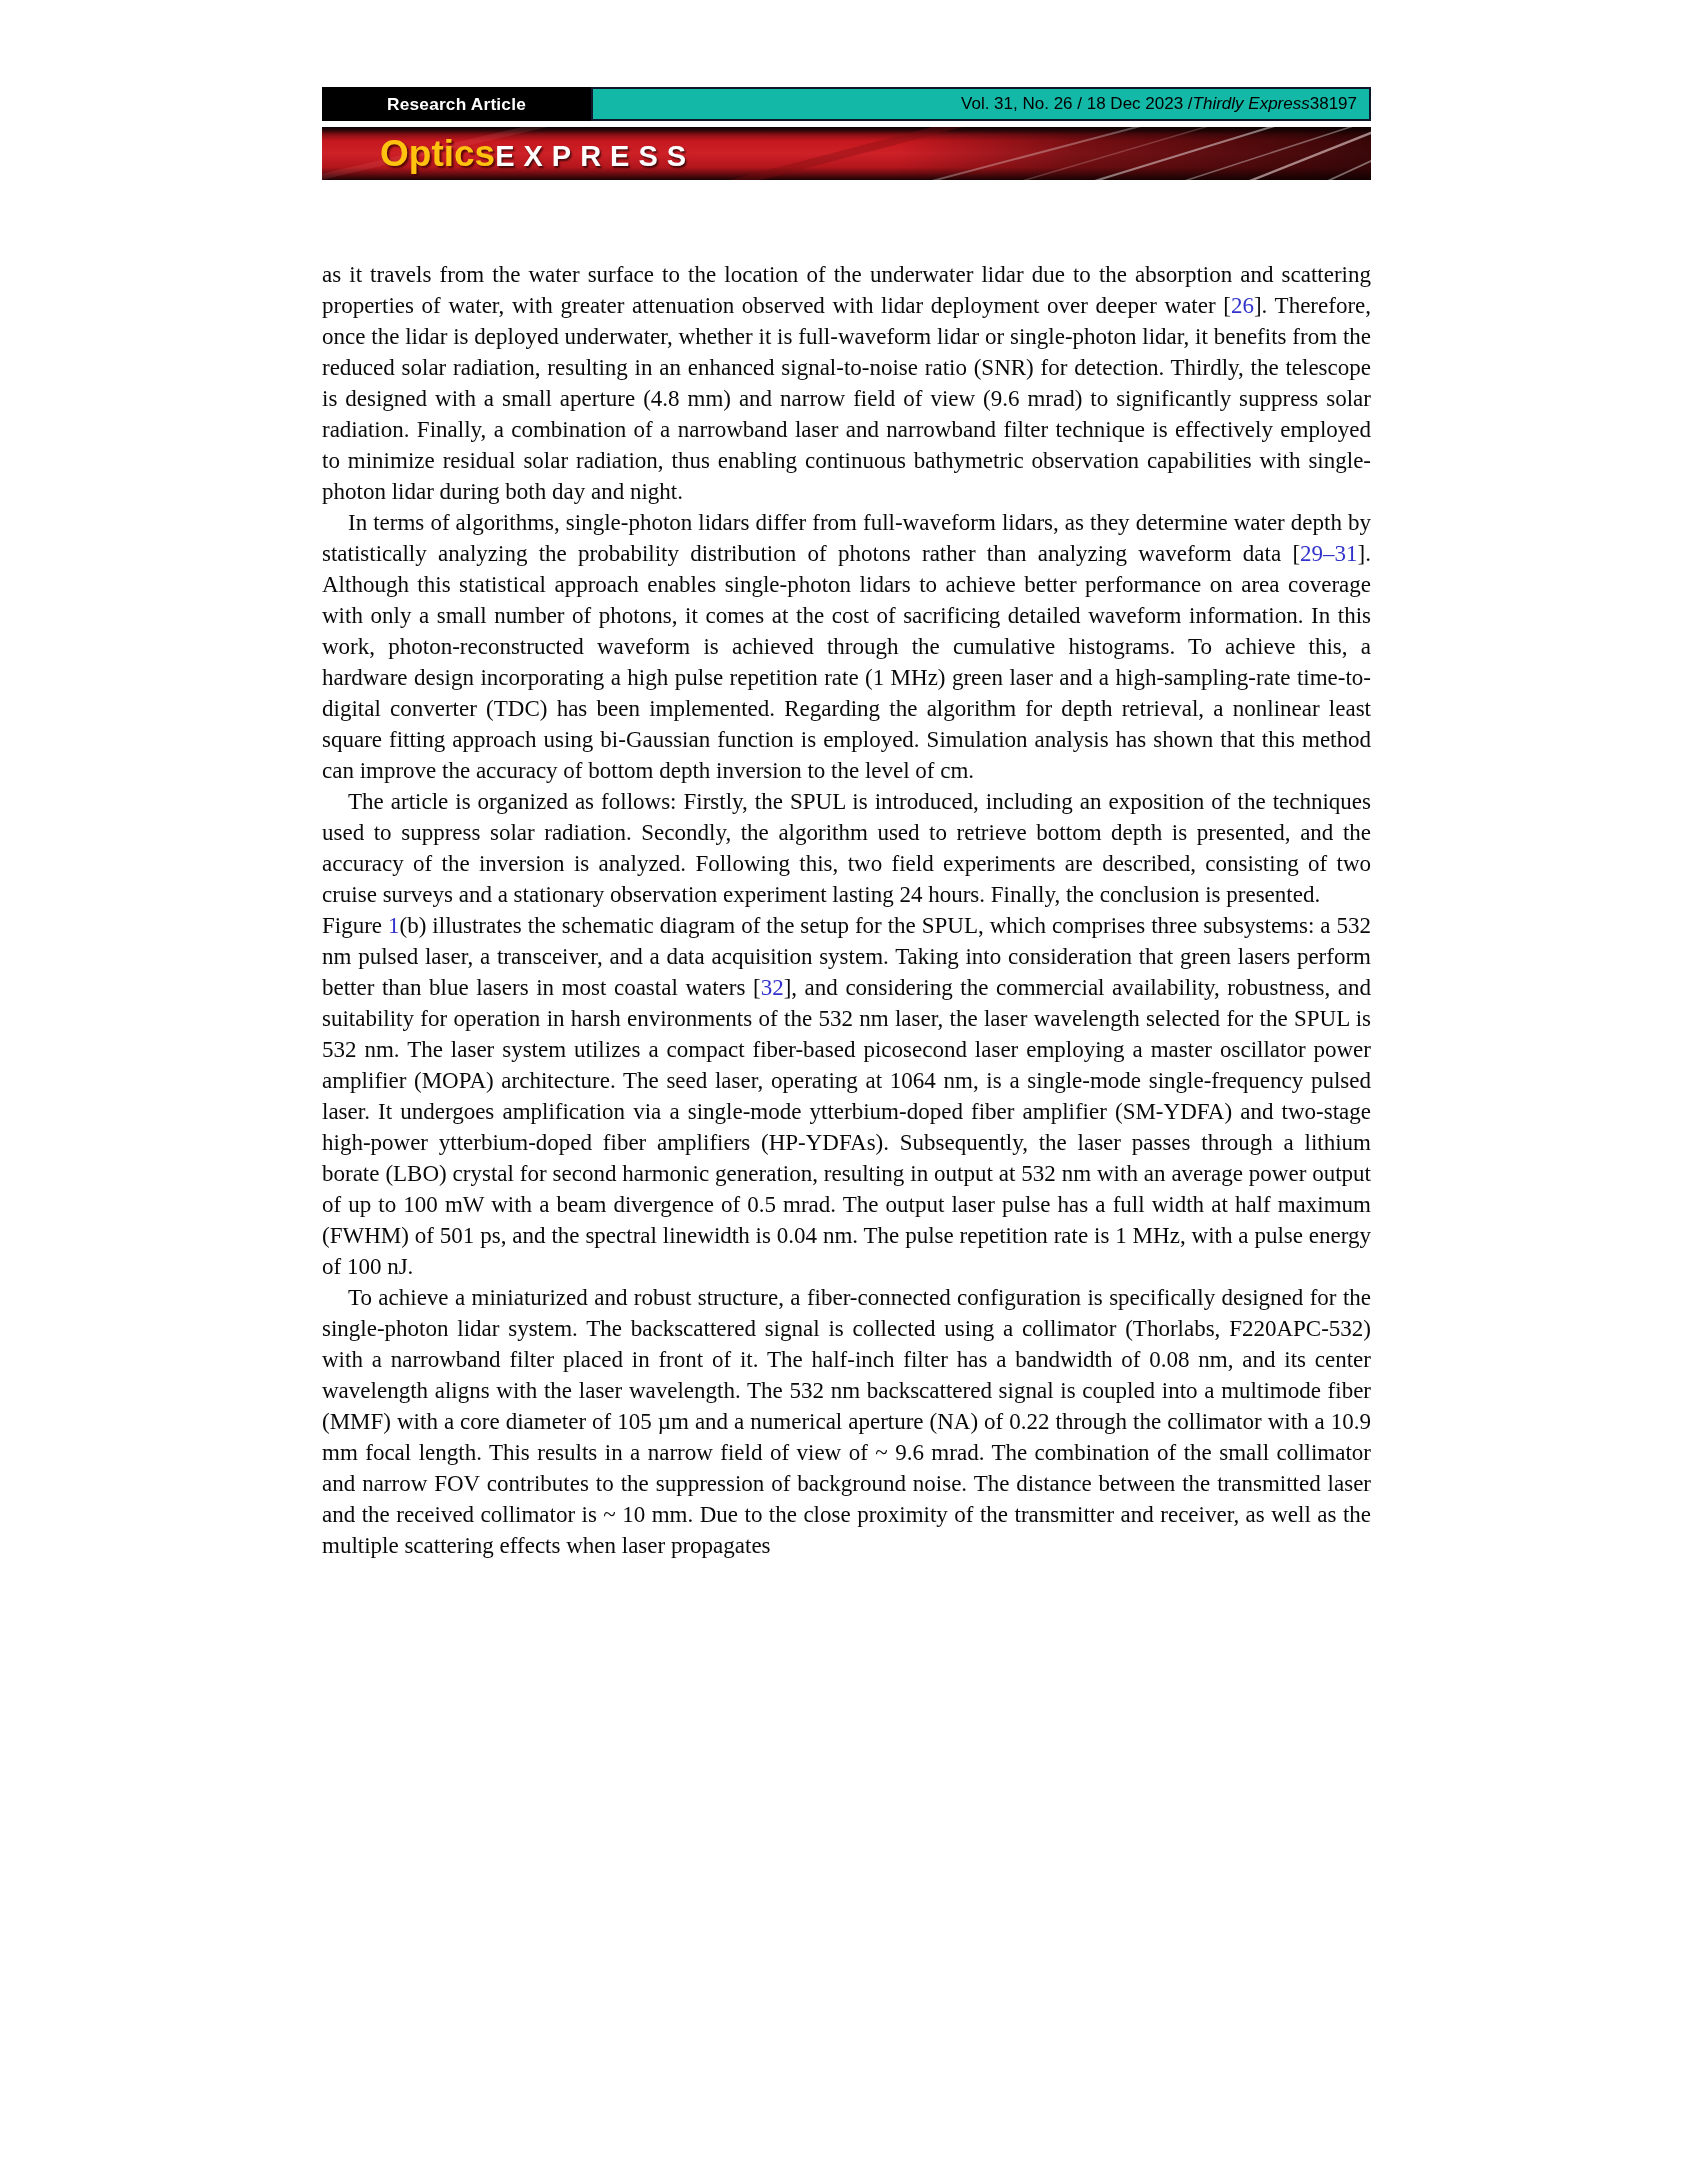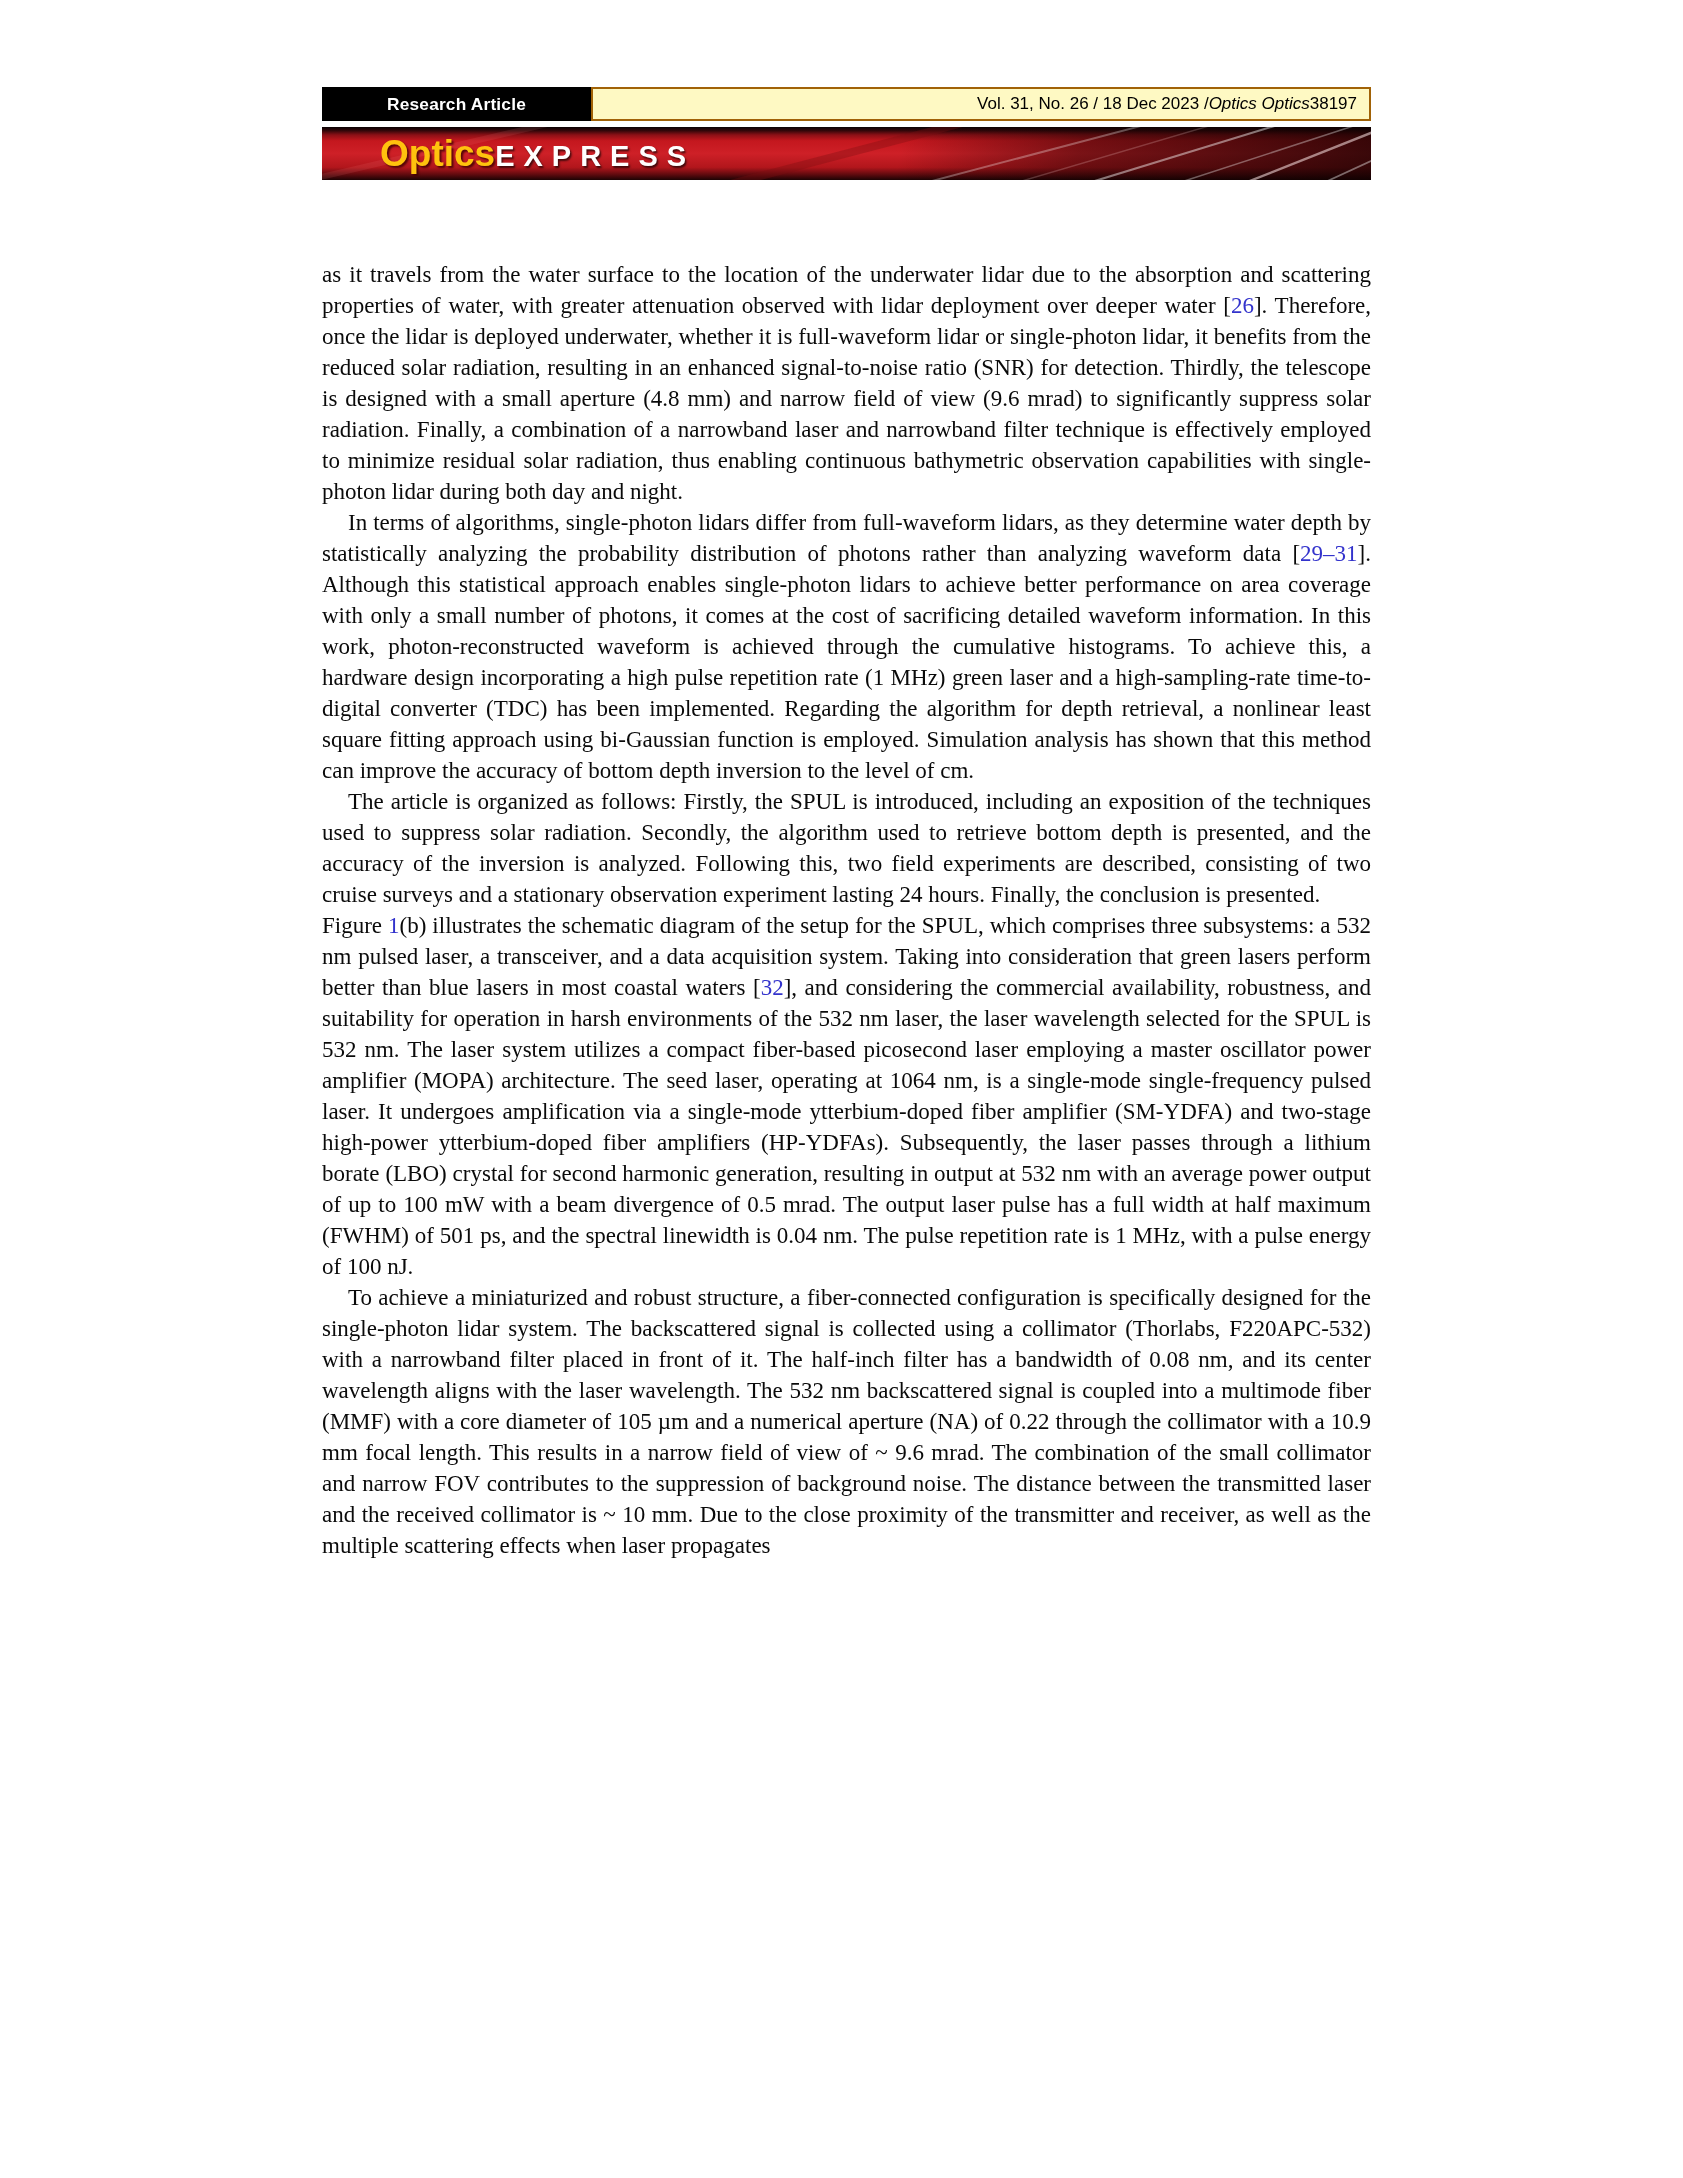--- a/index.html
+++ b/index.html
@@ -10,21 +10,21 @@
   .content { position:absolute; left:322px; top:87px; width:1049px; }
 
   
   .header-row { display:flex; height:34px; }
   .badge {
     width:269px; background:var(--badge-black,#000); color:#fff;
     font-family:"Liberation Sans", sans-serif; font-weight:bold; font-size:17.3px;
     display:flex; align-items:center; justify-content:center; letter-spacing:0.2px;
   }
   .volbox {
-    flex:1; background:#fef9c3; border:2px solid #a16207;
+    flex:1; background:#14b8a6; border:2px solid #0f172a;
     display:flex; align-items:center; justify-content:flex-end;
     padding-right:12px; font-family:"Liberation Sans", sans-serif; font-size:17px; color:#000;
   }
   .volbox .it { font-style:italic; }
 
   
   .banner {
     position:relative; margin-top:6px; height:53px; overflow:hidden;
     background:
       linear-gradient(100deg, rgba(0,0,0,0) 55%, rgba(20,2,2,.45) 72%, rgba(15,1,1,.78) 100%),
@@ -63,21 +63,21 @@
 </head>
 <body>
 
 <div class="page">
   <div class="content">
 
     <div class="header-row">
       <div class="badge">Research Article</div>
       <div class="volbox">
           <span>Vol. 31, No. 26 / 18 Dec 2023 / </span>
-          <span class="it">Optics Optics</span>
+          <span class="it">Thirdly Express</span>
           <span>  38197</span>
         </div>
     </div>
 
     <div class="banner">
       <svg class="streaks" width="1049" height="53" viewBox="0 0 1060 54" preserveAspectRatio="none">
         <line x1="560" y1="70" x2="880" y2="-15" stroke="#ffffff" stroke-opacity="0.30" stroke-width="2"></line>
         <line x1="640" y1="75" x2="960" y2="-20" stroke="#ffd9d9" stroke-opacity="0.22" stroke-width="1.5"></line>
         <line x1="700" y1="80" x2="1040" y2="-25" stroke="#ffffff" stroke-opacity="0.45" stroke-width="2.2"></line>
         <line x1="780" y1="85" x2="1100" y2="-20" stroke="#ffffff" stroke-opacity="0.35" stroke-width="1.6"></line>

